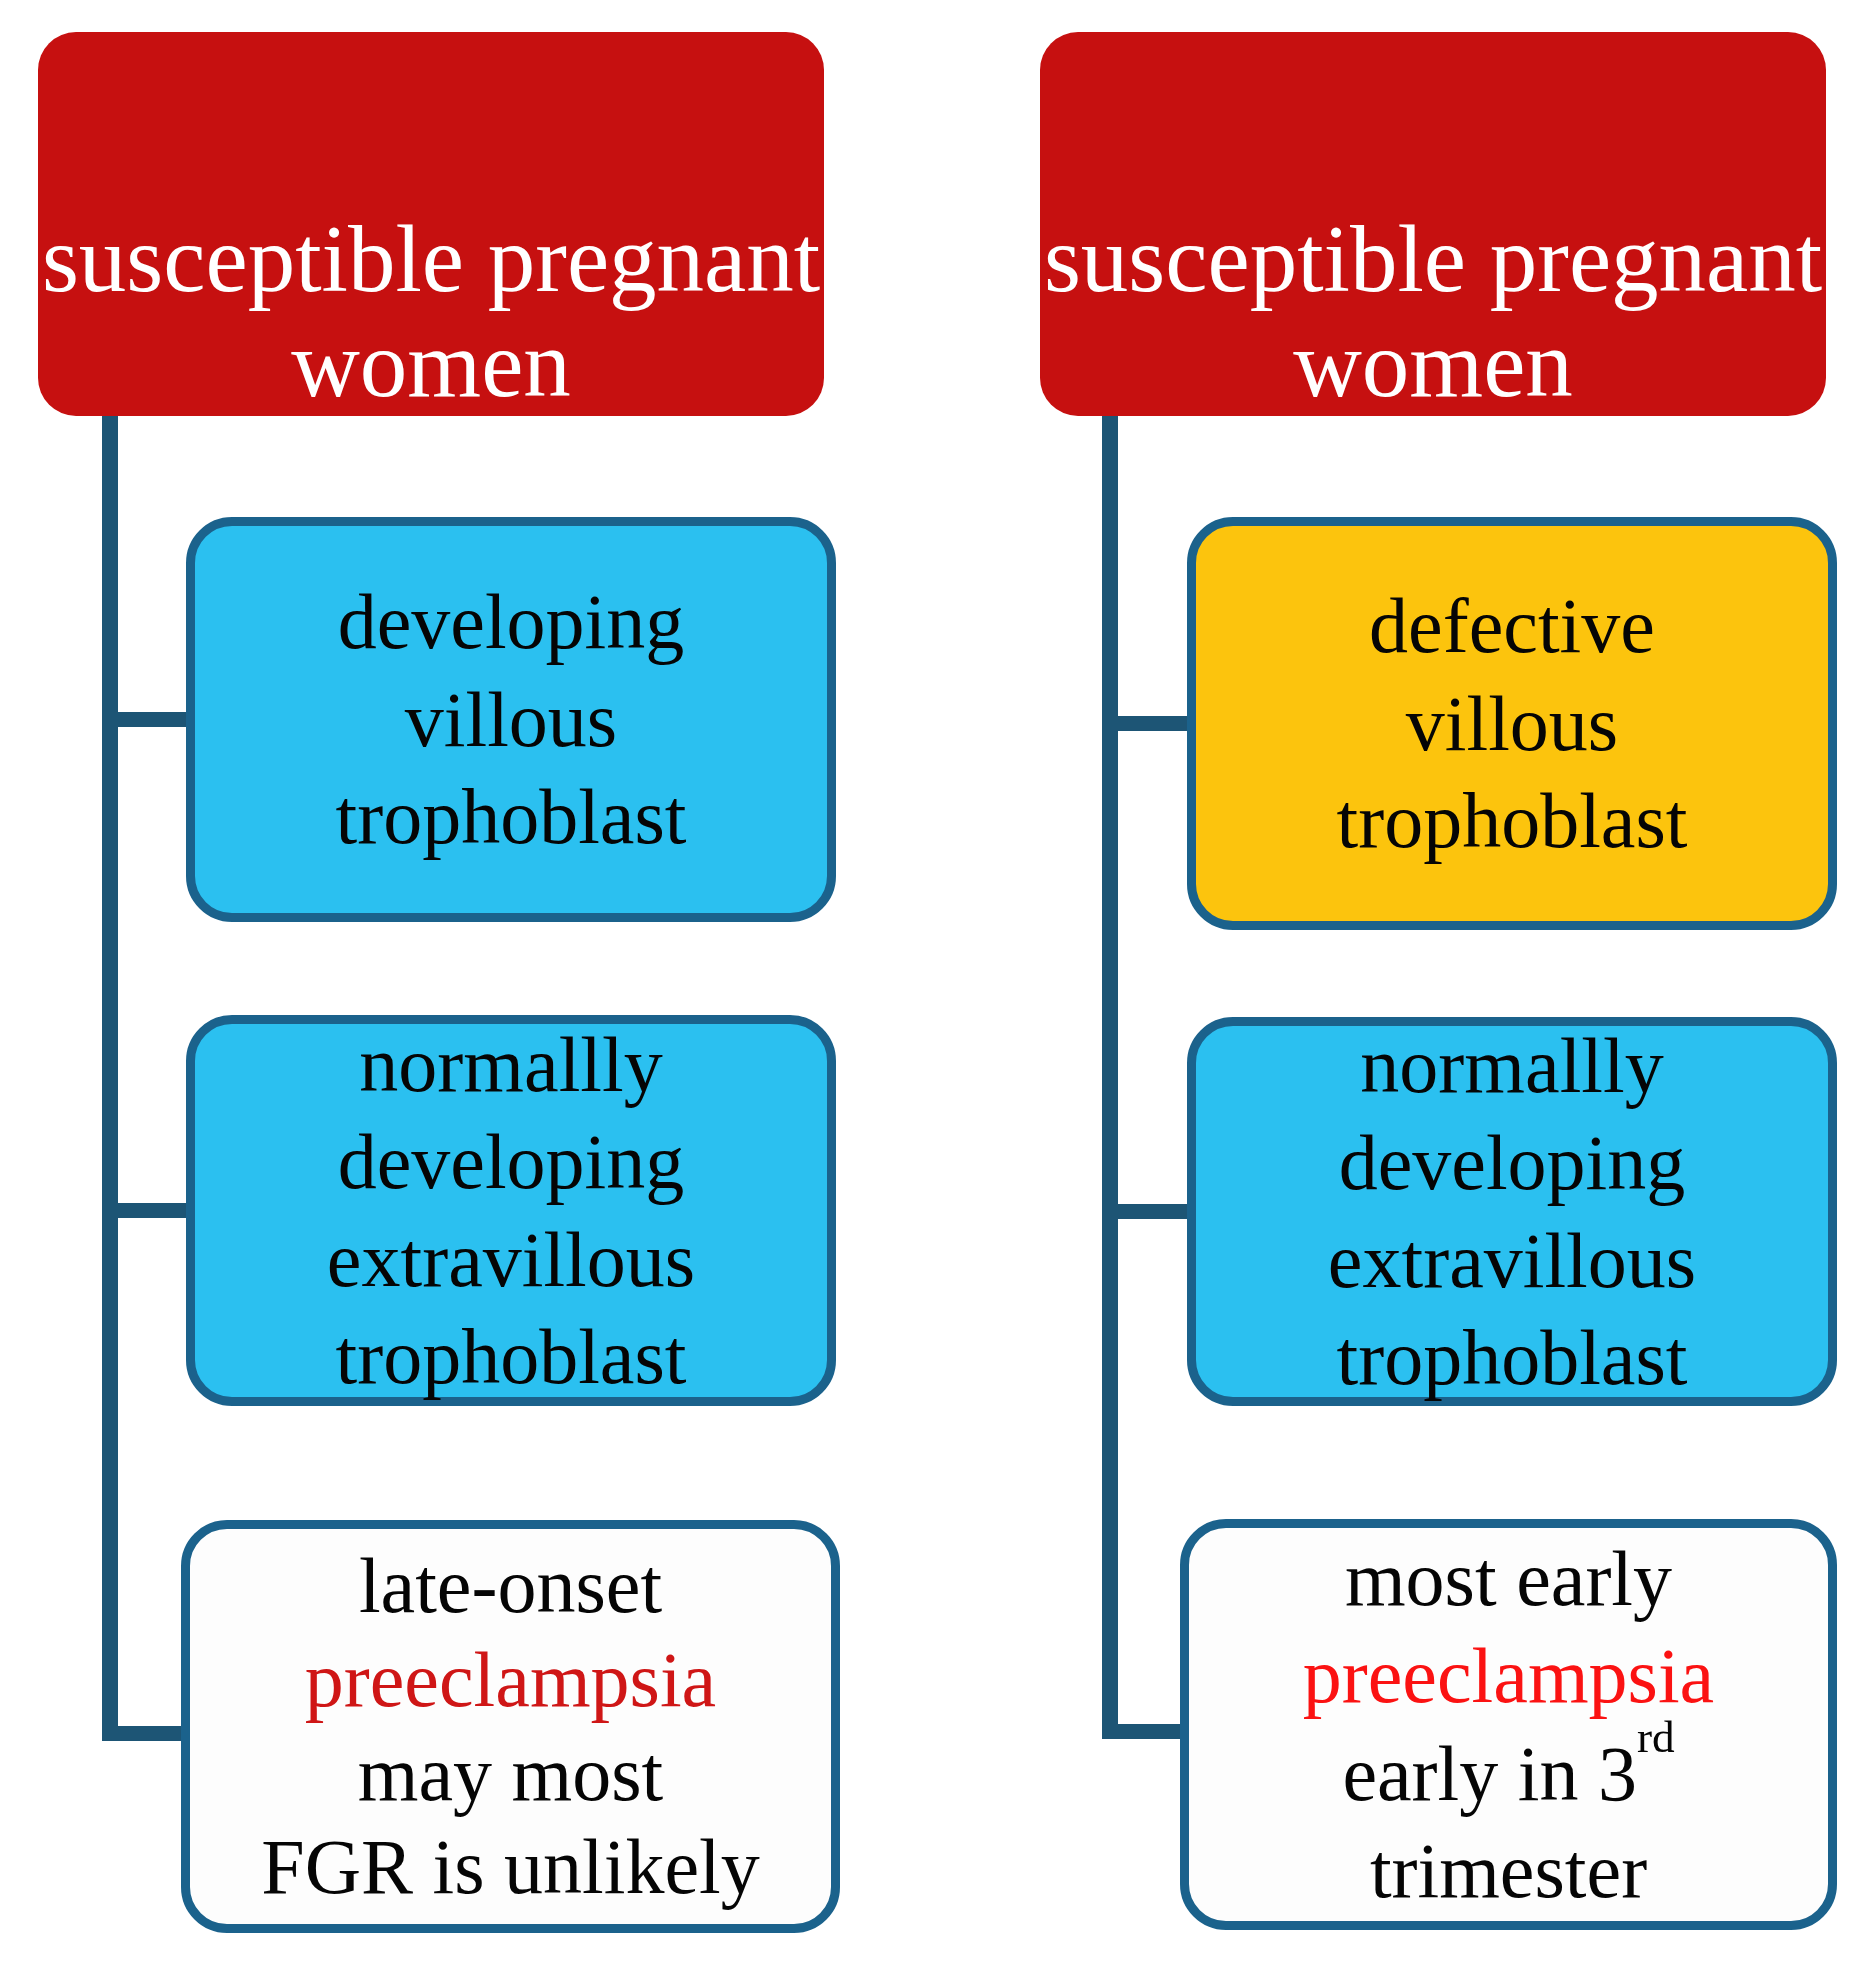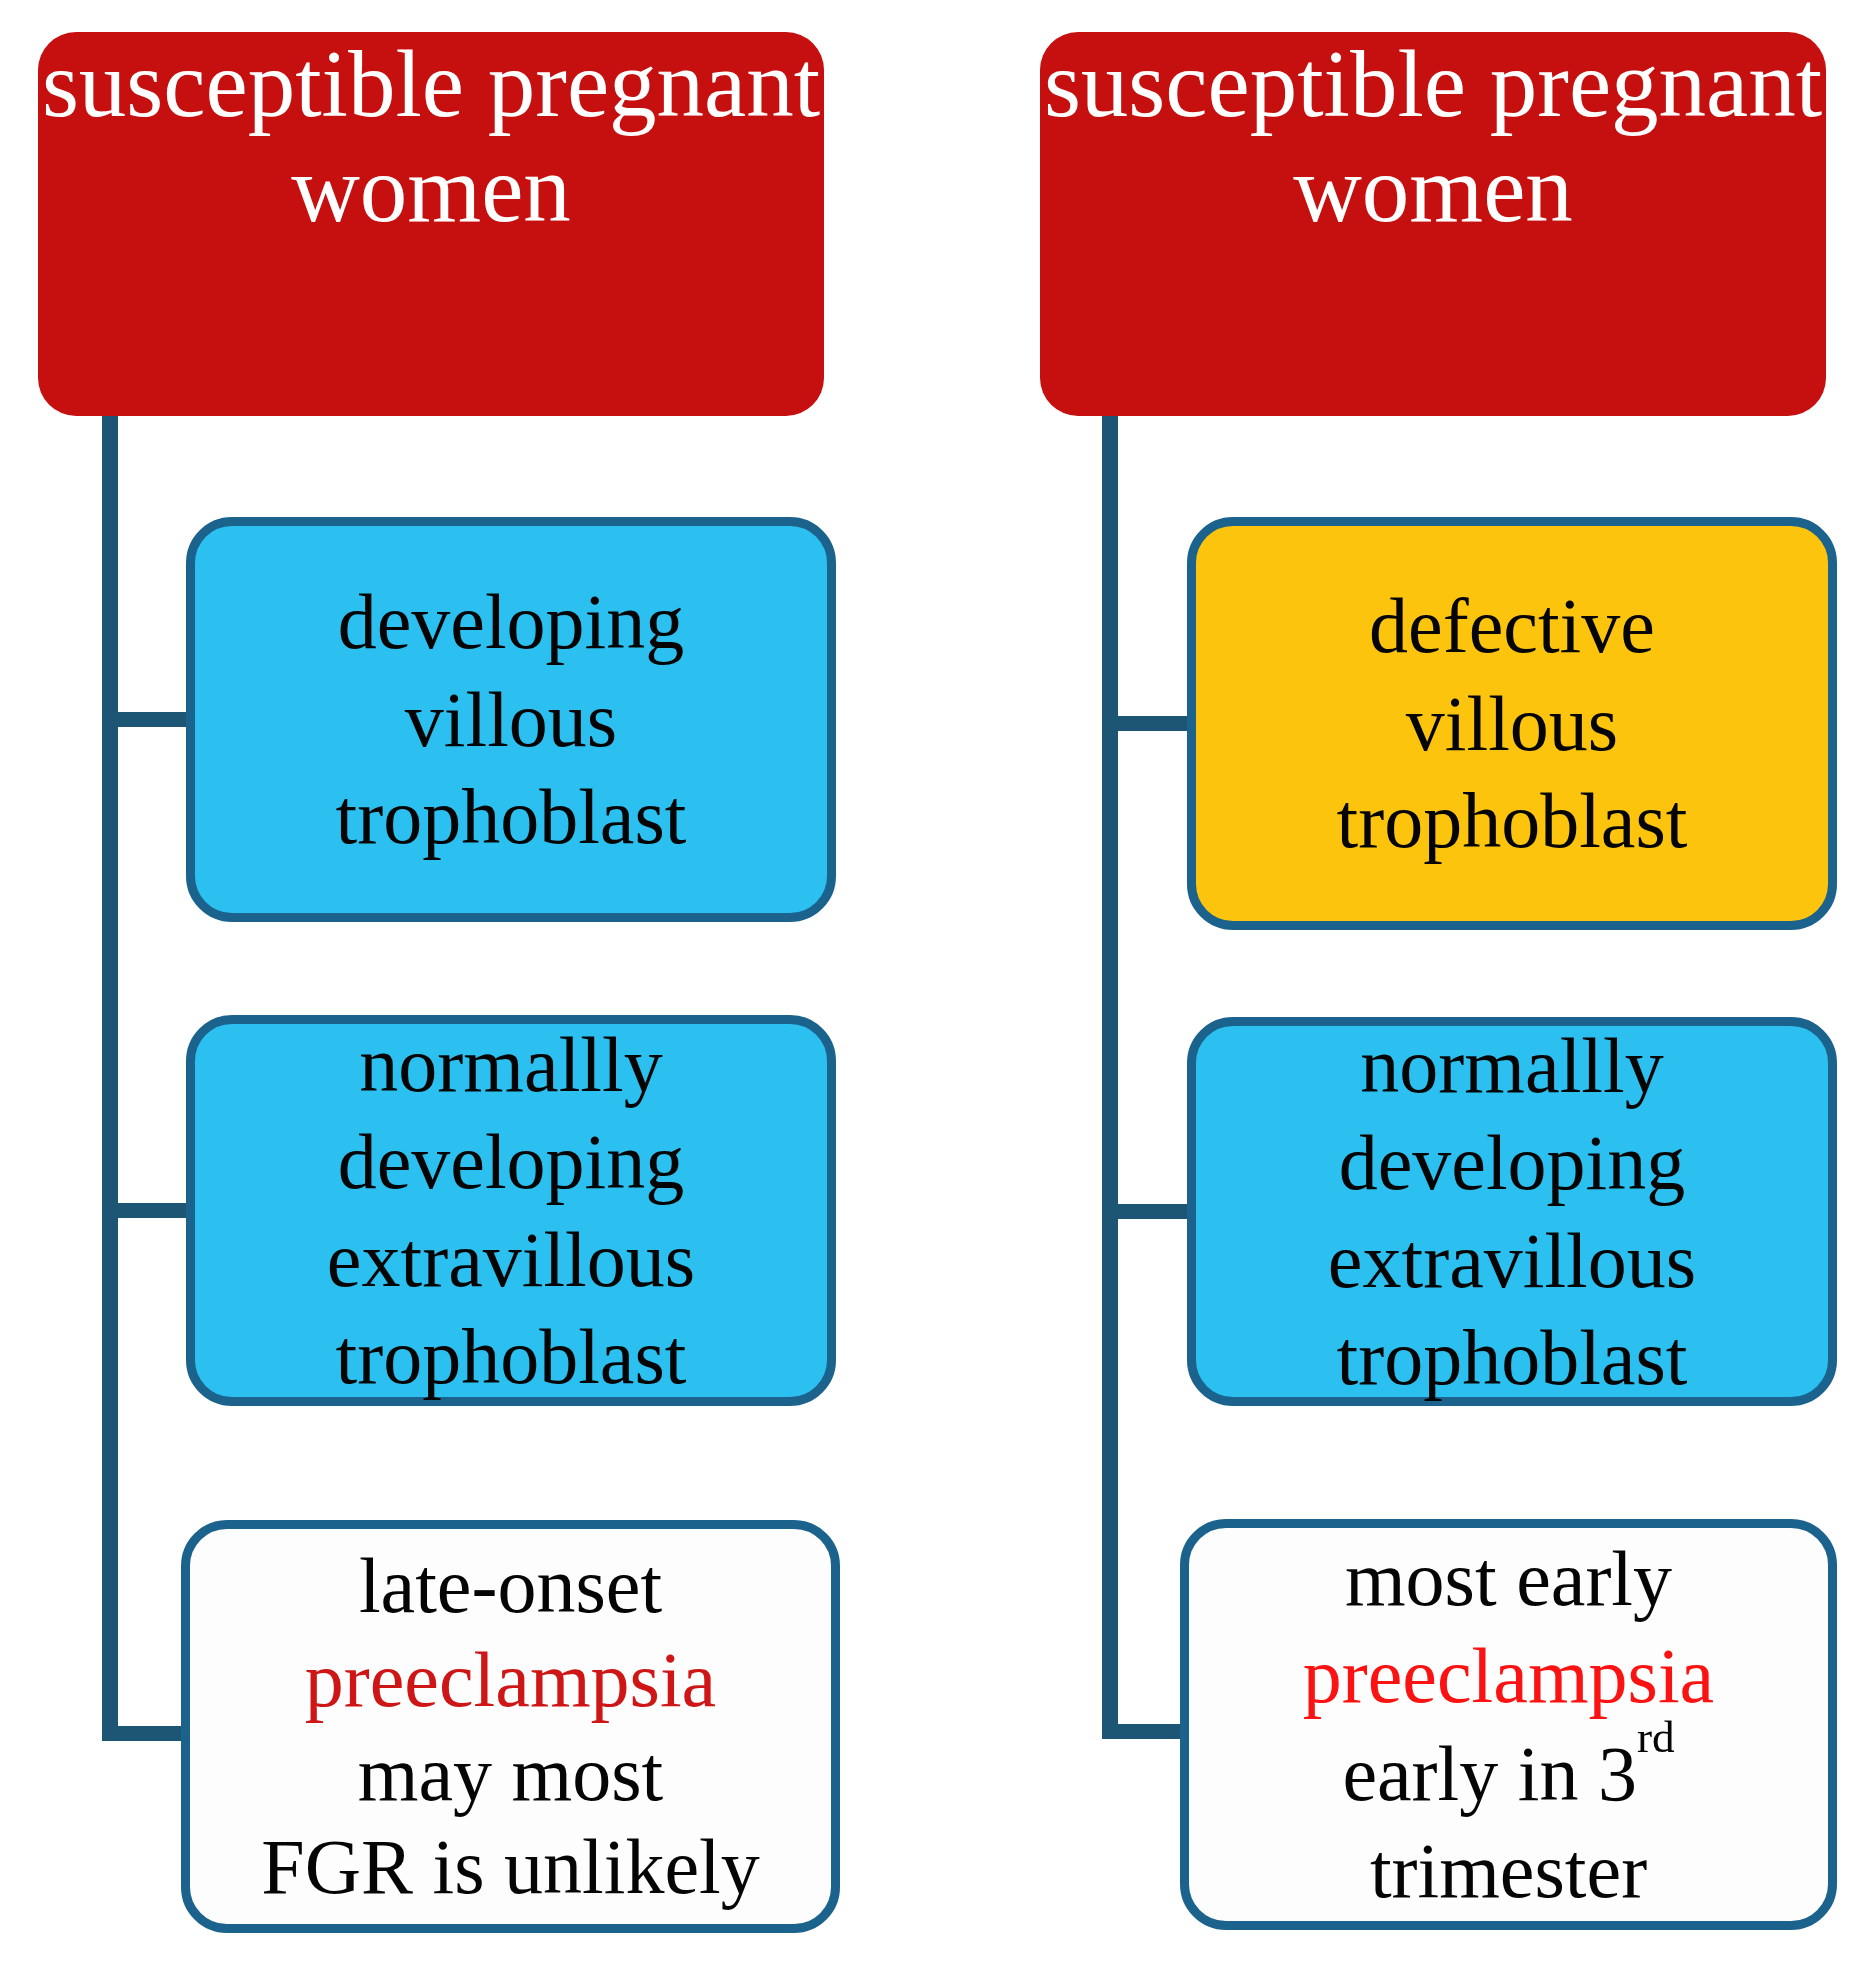--- a/index.html
+++ b/index.html
@@ -26,21 +26,21 @@
     overflow:hidden;
   }
   .header-box{
     position:absolute;
     background:var(--header_bg);
     color:var(--header_text);
     border-radius:38px;
     display:flex;
     flex-direction:column;
     align-items:center;
-    justify-content:flex-start;
+    justify-content:flex-end;
     text-align:center;
     font-size:95px;
     line-height:1.1;
   }
   .flow-box{
     position:absolute;
     border:9px solid var(--box_border);
     border-radius:46px;
     display:flex;
     flex-direction:column;

